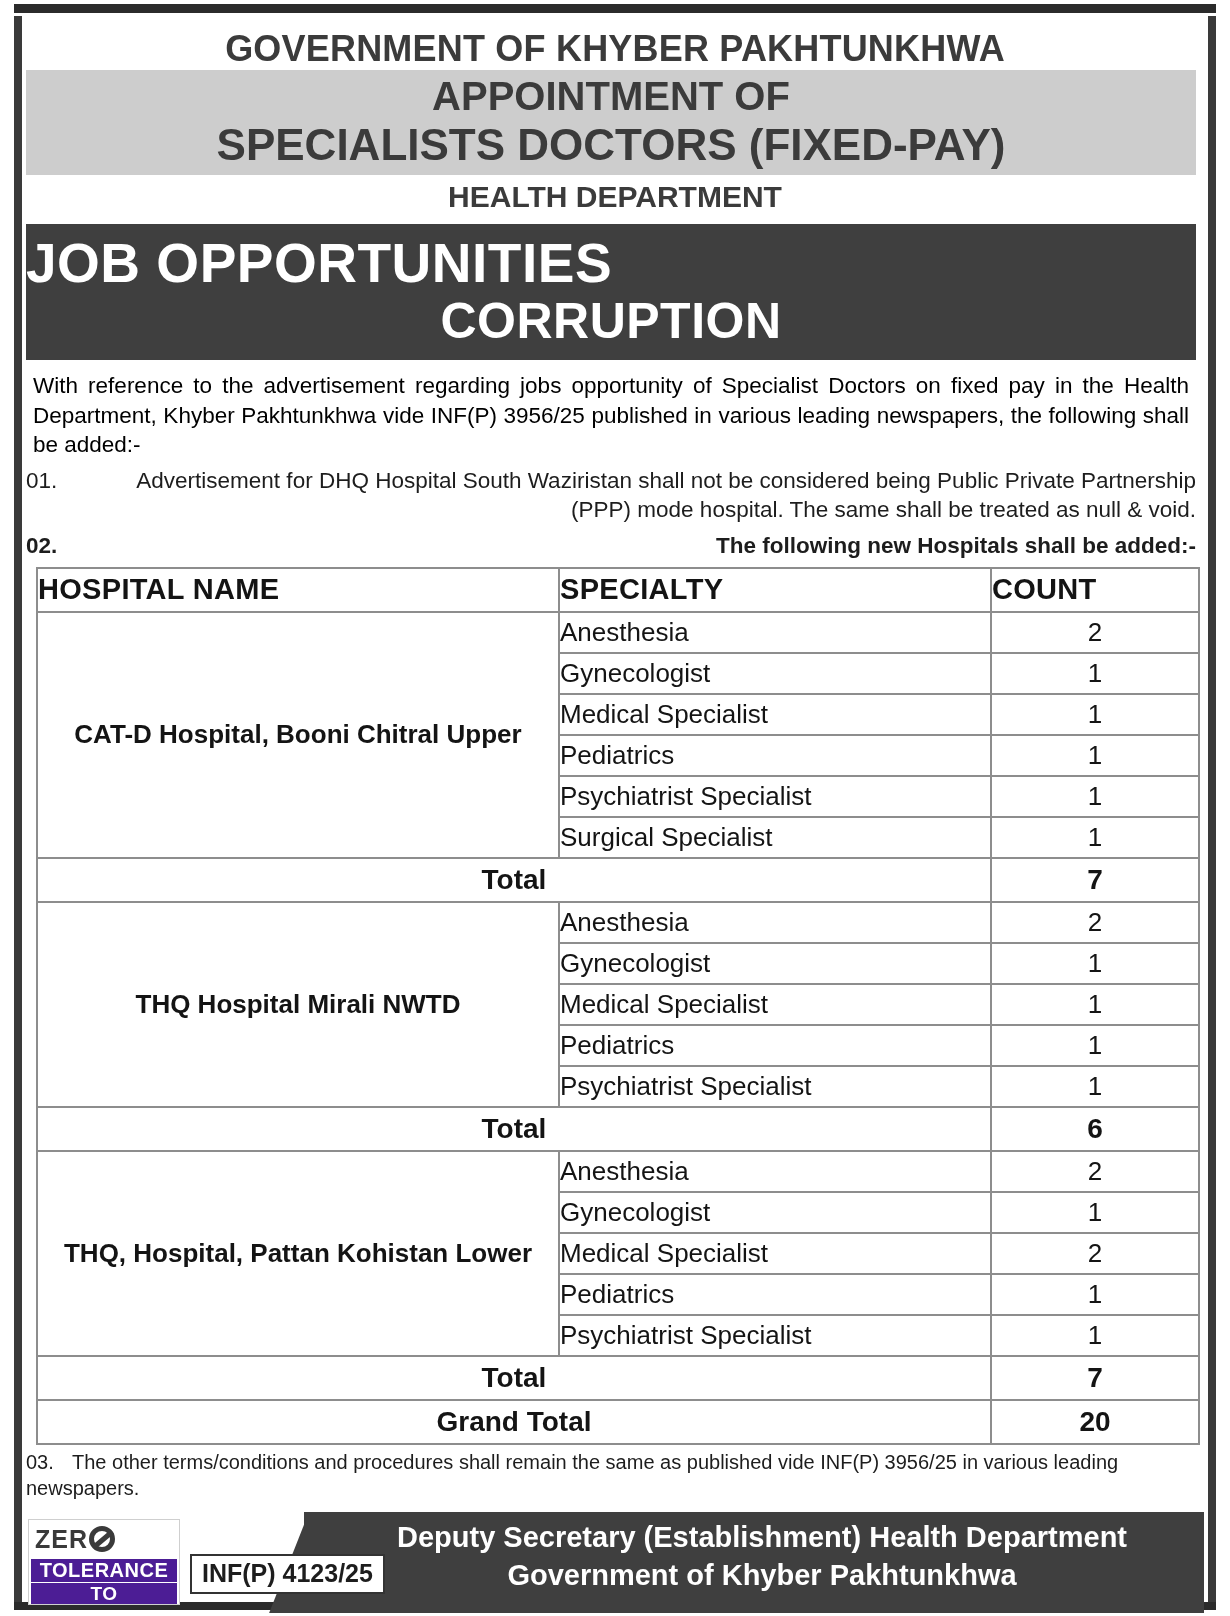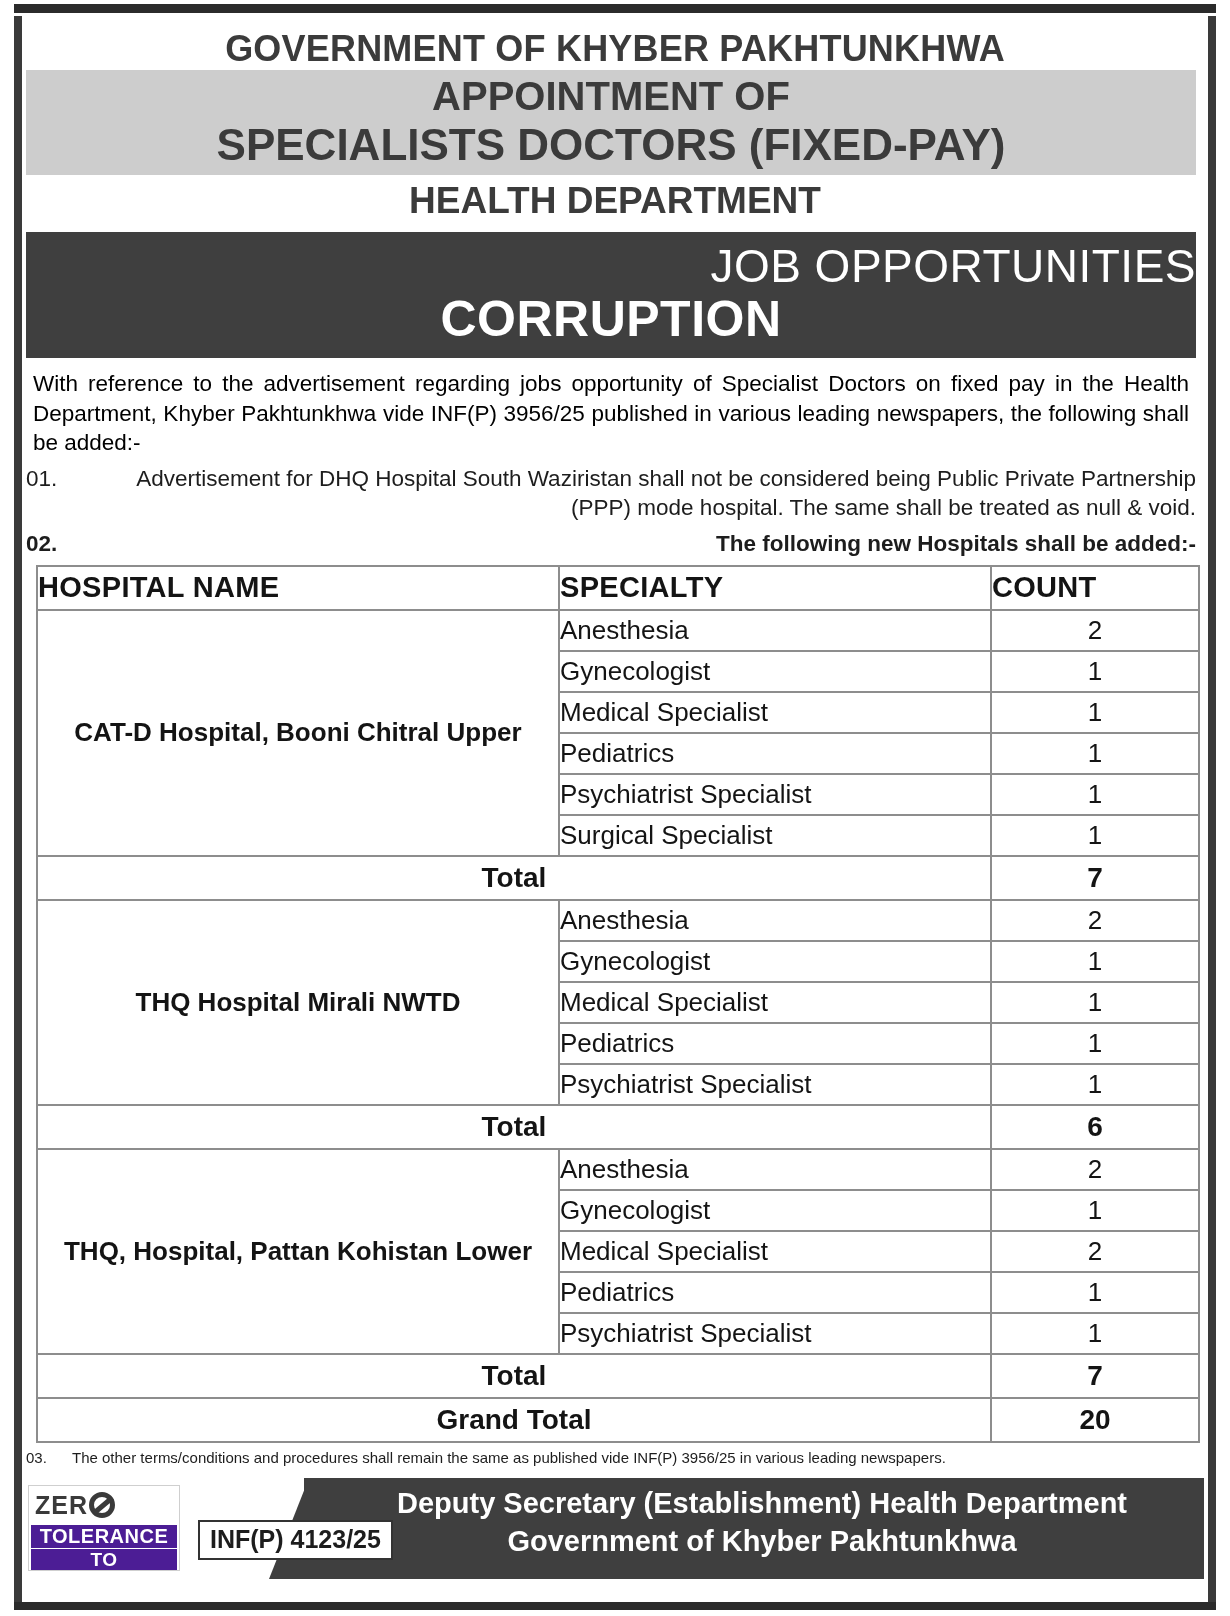--- a/index.html
+++ b/index.html
@@ -80,36 +80,36 @@
     text-align: center;
     font-weight: bold;
     font-size: 44px;
     color: #3b3b3b;
     line-height: 1.1;
     margin-top: 2px;
   }
   .hdr-line4 {
     text-align: center;
     font-weight: bold;
-    font-size: 37px;
+    font-size: 30px;
     color: #3b3b3b;
     line-height: 1.15;
     margin-top: 5px;
   }
   .dark-banner {
     background: #3f3f3f;
     width: 1170px;
     margin-top: 9px;
     padding: 9px 0 11px 0;
   }
   .banner-l1 {
-    text-align: right;
+    text-align: left;
     color: #ffffff;
-    font-weight: normal;
-    font-size: 46px;
+    font-weight: bold;
+    font-size: 55px;
     line-height: 1.12;
     letter-spacing: 0.5px;
   }
   .banner-l2 {
     text-align: center;
     color: #ffffff;
     font-weight: bold;
     font-size: 50px;
     line-height: 1.1;
     letter-spacing: 0.5px;
@@ -142,21 +142,21 @@
     flex: 1 1 auto;
     text-align: right;
   }
   .item.bold {
     font-weight: bold;
     margin-top: 6px;
   }
   .item.bold .num { width: 46px; }
   p.outro {
     margin: 5px 0 0 0;
-    font-size: 15px;
+    font-size: 20px;
     line-height: 1.28;
     color: #1d1d1d;
   }
   p.outro .lead { display: inline-block; width: 46px; }
 
   
   table.jobs {
     border-collapse: collapse;
     width: 1158px;
     margin-top: 7px;
@@ -305,21 +305,21 @@
     margin: 1px 2px 0 2px;
   }
   .zt-band2 {
     font-size: 19px;
     line-height: 22px;
     height: 22px;
     margin: 1px 2px 0 2px;
   }
   .inf-box {
     position: absolute;
-    left: 172px;
+    left: 164px;
     top: 47px;
     border: 2px solid #333333;
     background: #ffffff;
     padding: 3px 10px 4px 10px;
     font-weight: bold;
     font-size: 25px;
     color: #1d1d1d;
   }
 </style>
 </head>

